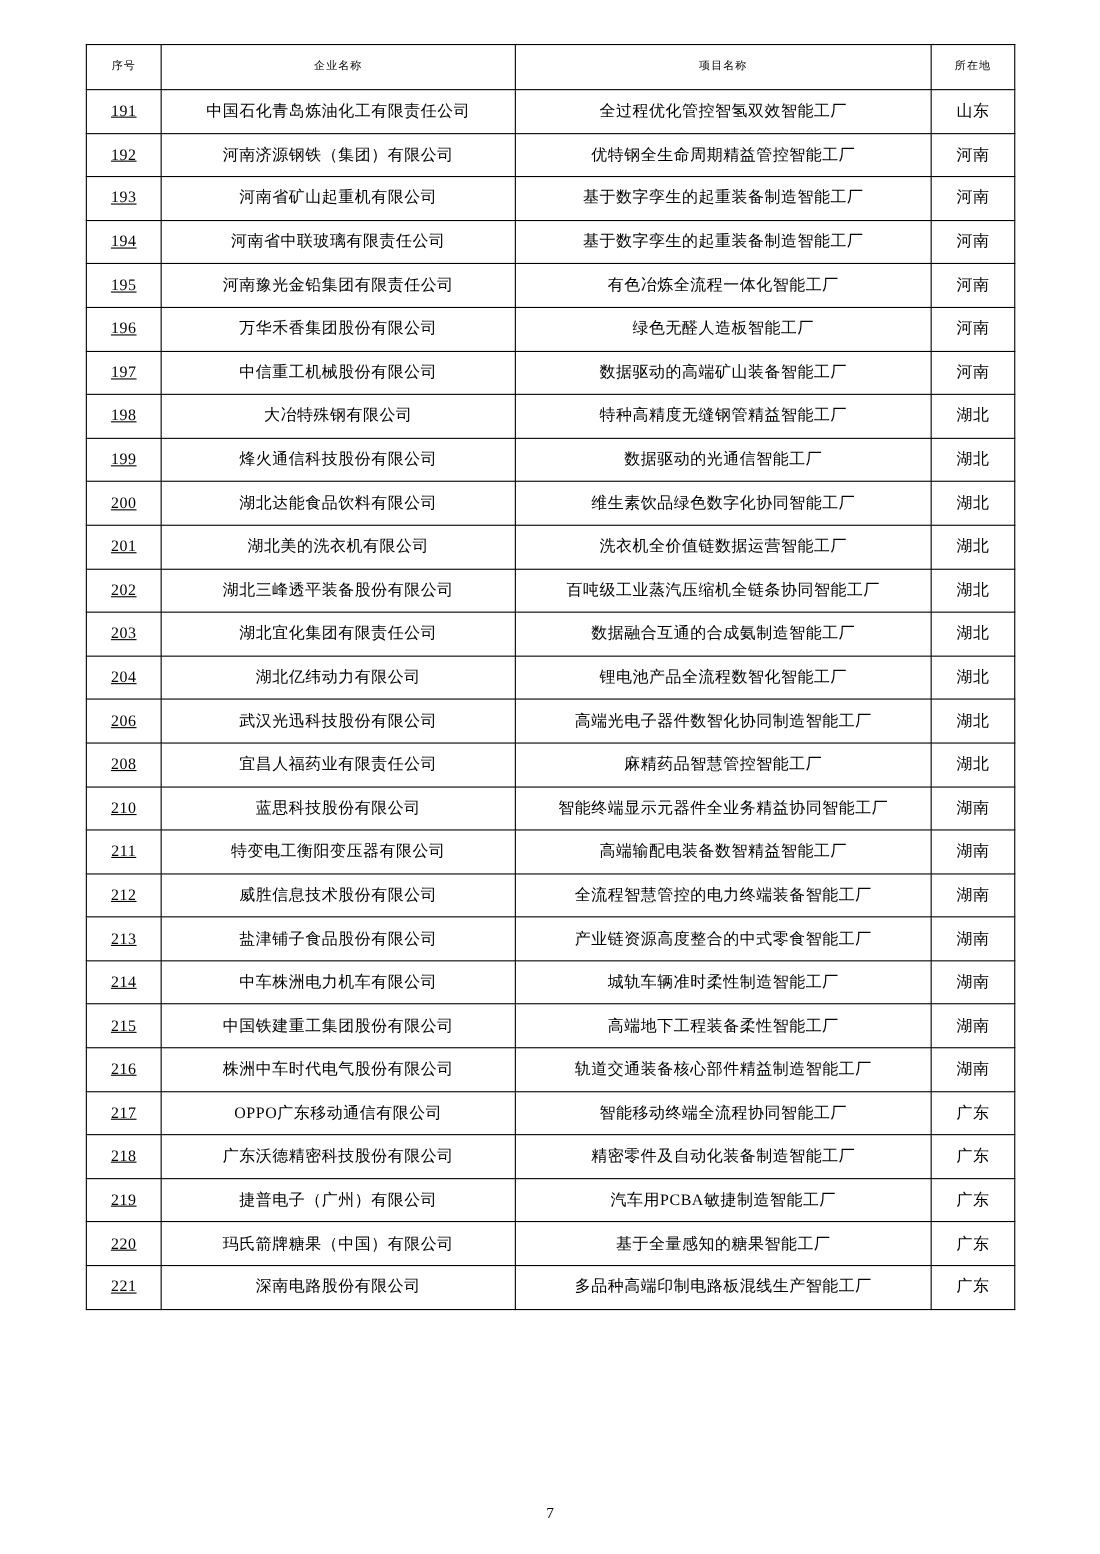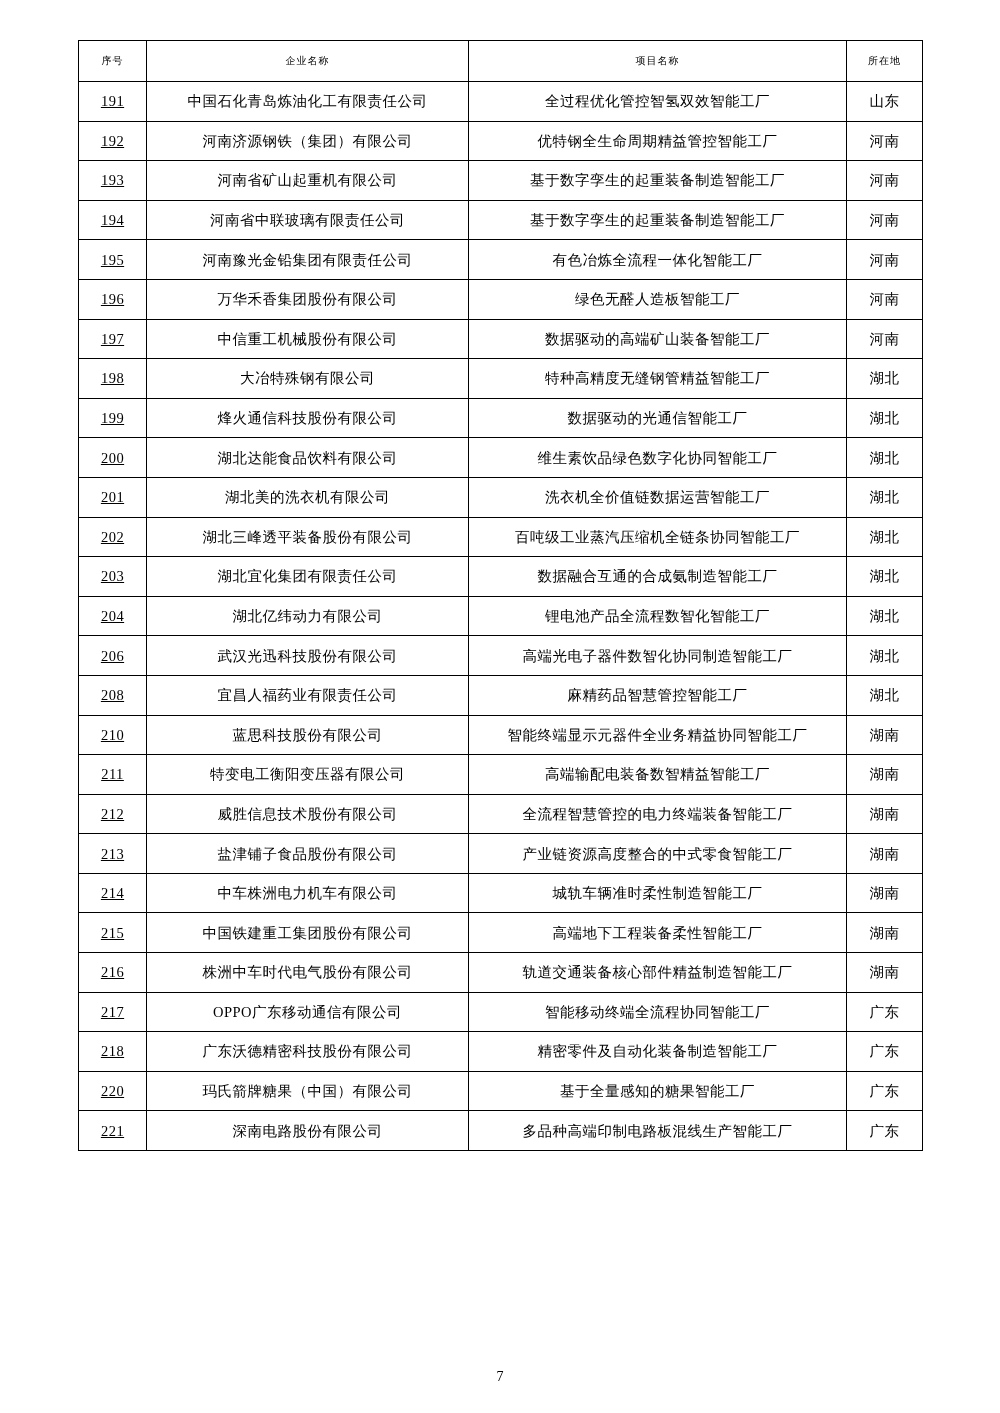--- a/index.html
+++ b/index.html
@@ -230,20 +230,26 @@
           <td>智能移动终端全流程协同智能工厂</td>
           <td>广东</td>
         </tr>
         <tr>
           <td class="idx">218</td>
           <td>广东沃德精密科技股份有限公司</td>
           <td>精密零件及自动化装备制造智能工厂</td>
           <td>广东</td>
         </tr>
         <tr>
+          <td class="idx">219</td>
+          <td>捷普电子（广州）有限公司</td>
+          <td>汽车用PCBA敏捷制造智能工厂</td>
+          <td>广东</td>
+        </tr>
+        <tr>
           <td class="idx">220</td>
           <td>玛氏箭牌糖果（中国）有限公司</td>
           <td>基于全量感知的糖果智能工厂</td>
           <td>广东</td>
         </tr>
         <tr>
           <td class="idx">221</td>
           <td>深南电路股份有限公司</td>
           <td>多品种高端印制电路板混线生产智能工厂</td>
           <td>广东</td>

